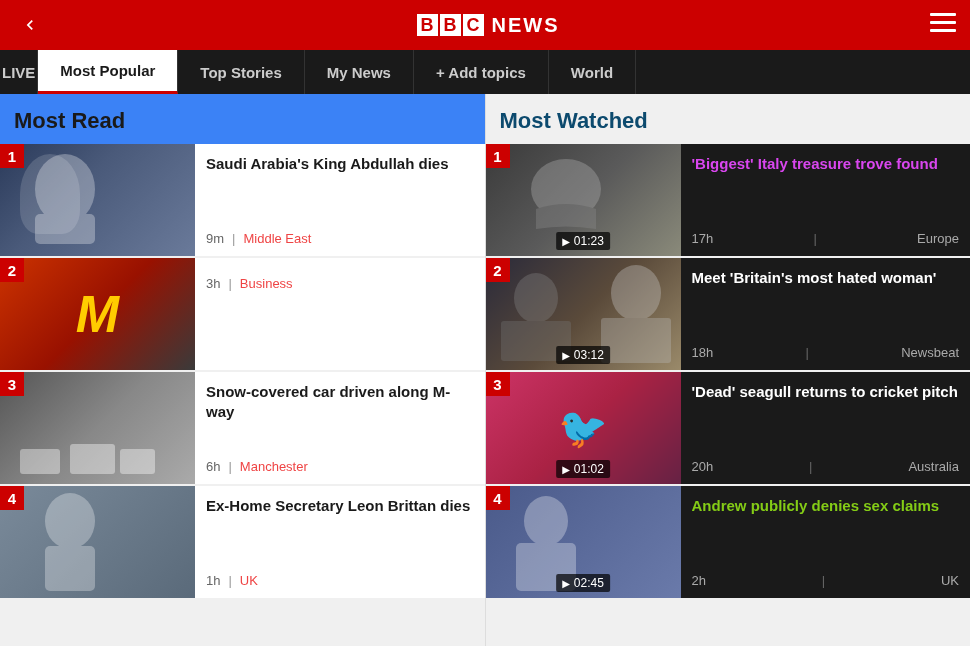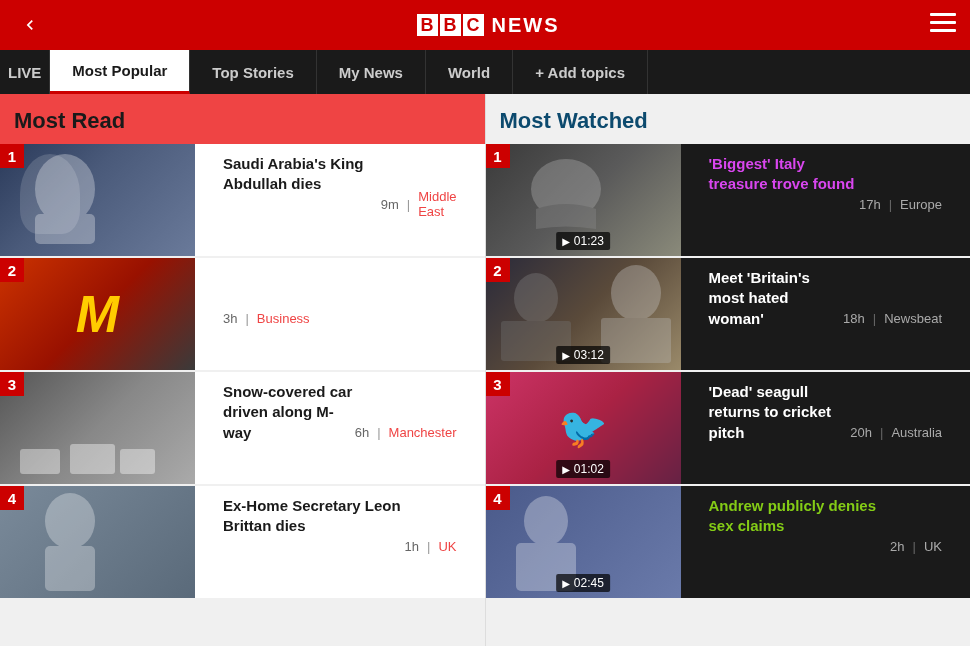--- a/index.html
+++ b/index.html
@@ -49,21 +49,21 @@
       display: flex; align-items: center; justify-content: center;
       border-right: 1px solid #333;
       cursor: pointer;
       white-space: nowrap;
     }
     .nav-tab.active {
       background: white;
       color: #1a1a1a;
       border-bottom: 3px solid #cc0000;
     }
-    .nav-tab:first-child { padding: 0 8px; }
+    .nav-tab:first-child { padding: 0 2px; }
 
     
     .main-content {
       display: flex;
       height: calc(646px - 94px);
       background: #f0f0f0;
     }
 
     
     .column {
@@ -71,21 +71,21 @@
       display: flex;
       flex-direction: column;
     }
     .column:first-child { border-right: 1px solid #ddd; }
 
     .section-title {
       font-size: 22px;
       font-weight: 700;
       color: #1a1a1a;
       padding: 14px 14px 10px;
-      background: #ef4444;
+      background: #3b82f6;
     }
 
     
     .article-card {
       display: flex;
       background: white;
       margin-bottom: 2px;
       min-height: 112px;
       cursor: pointer;
       position: relative;
@@ -118,23 +118,23 @@
       font-size: 12px;
       padding: 2px 6px;
       border-radius: 2px;
       display: flex; align-items: center; gap: 4px;
       white-space: nowrap;
     }
     .play-icon { font-size: 10px; }
 
     .article-info {
       flex: 1;
-      padding: 10px 28px;
-      display: flex;
-      flex-direction: row;
+      padding: 10px 11px;
+      display: flex;
+      flex-direction: column;
       justify-content: space-between;
       border-radius: 13px;
     }
     .article-title {
       font-size: 15px;
       font-weight: 700;
       color: #1a1a1a;
       line-height: 1.35;
     }
     .article-meta {
@@ -209,22 +209,22 @@
       <rect y="16" width="26" height="3" rx="1"></rect>
     </svg>
   </div>
 </header>
 
 <nav class="nav-tabs">
   <div class="nav-tab">LIVE</div>
   <div class="nav-tab active">Most Popular</div>
   <div class="nav-tab">Top Stories</div>
   <div class="nav-tab">My News</div>
+  <div class="nav-tab">+ Add topics</div>
   <div class="nav-tab">World</div>
-  <div class="nav-tab">+ Add topics</div>
 </nav>
 
 <div class="main-content">
 
   <div class="column">
     <div class="section-title">Most Read</div>
 
     <div class="article-card">
       <div class="article-thumb thumb-king" style="position:relative;">
         <div class="rank-badge">1</div>

